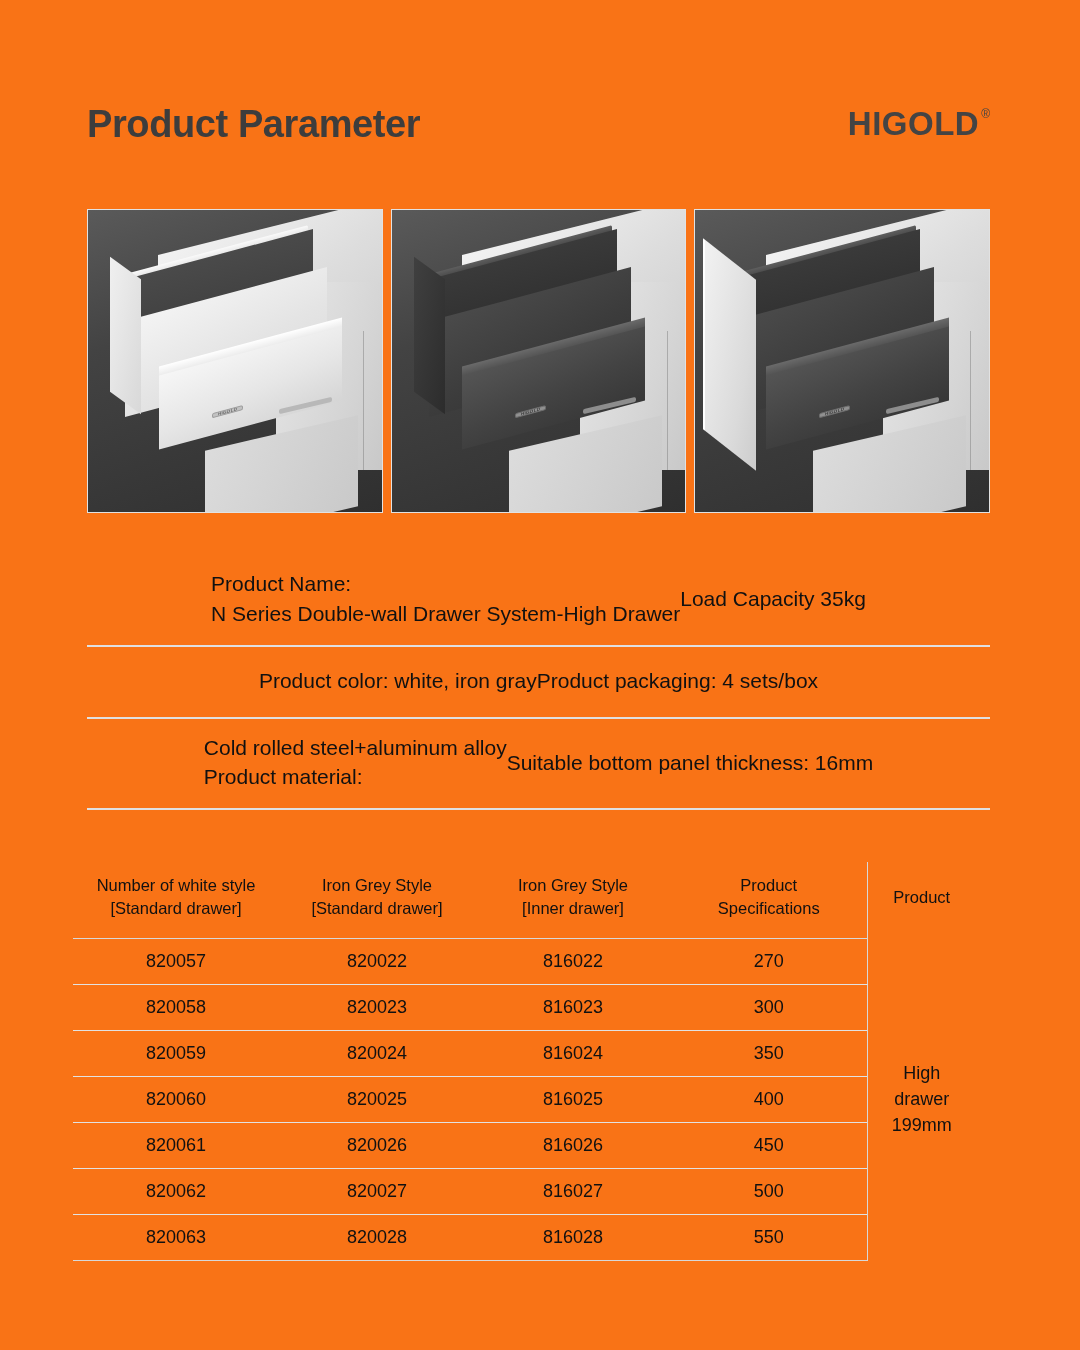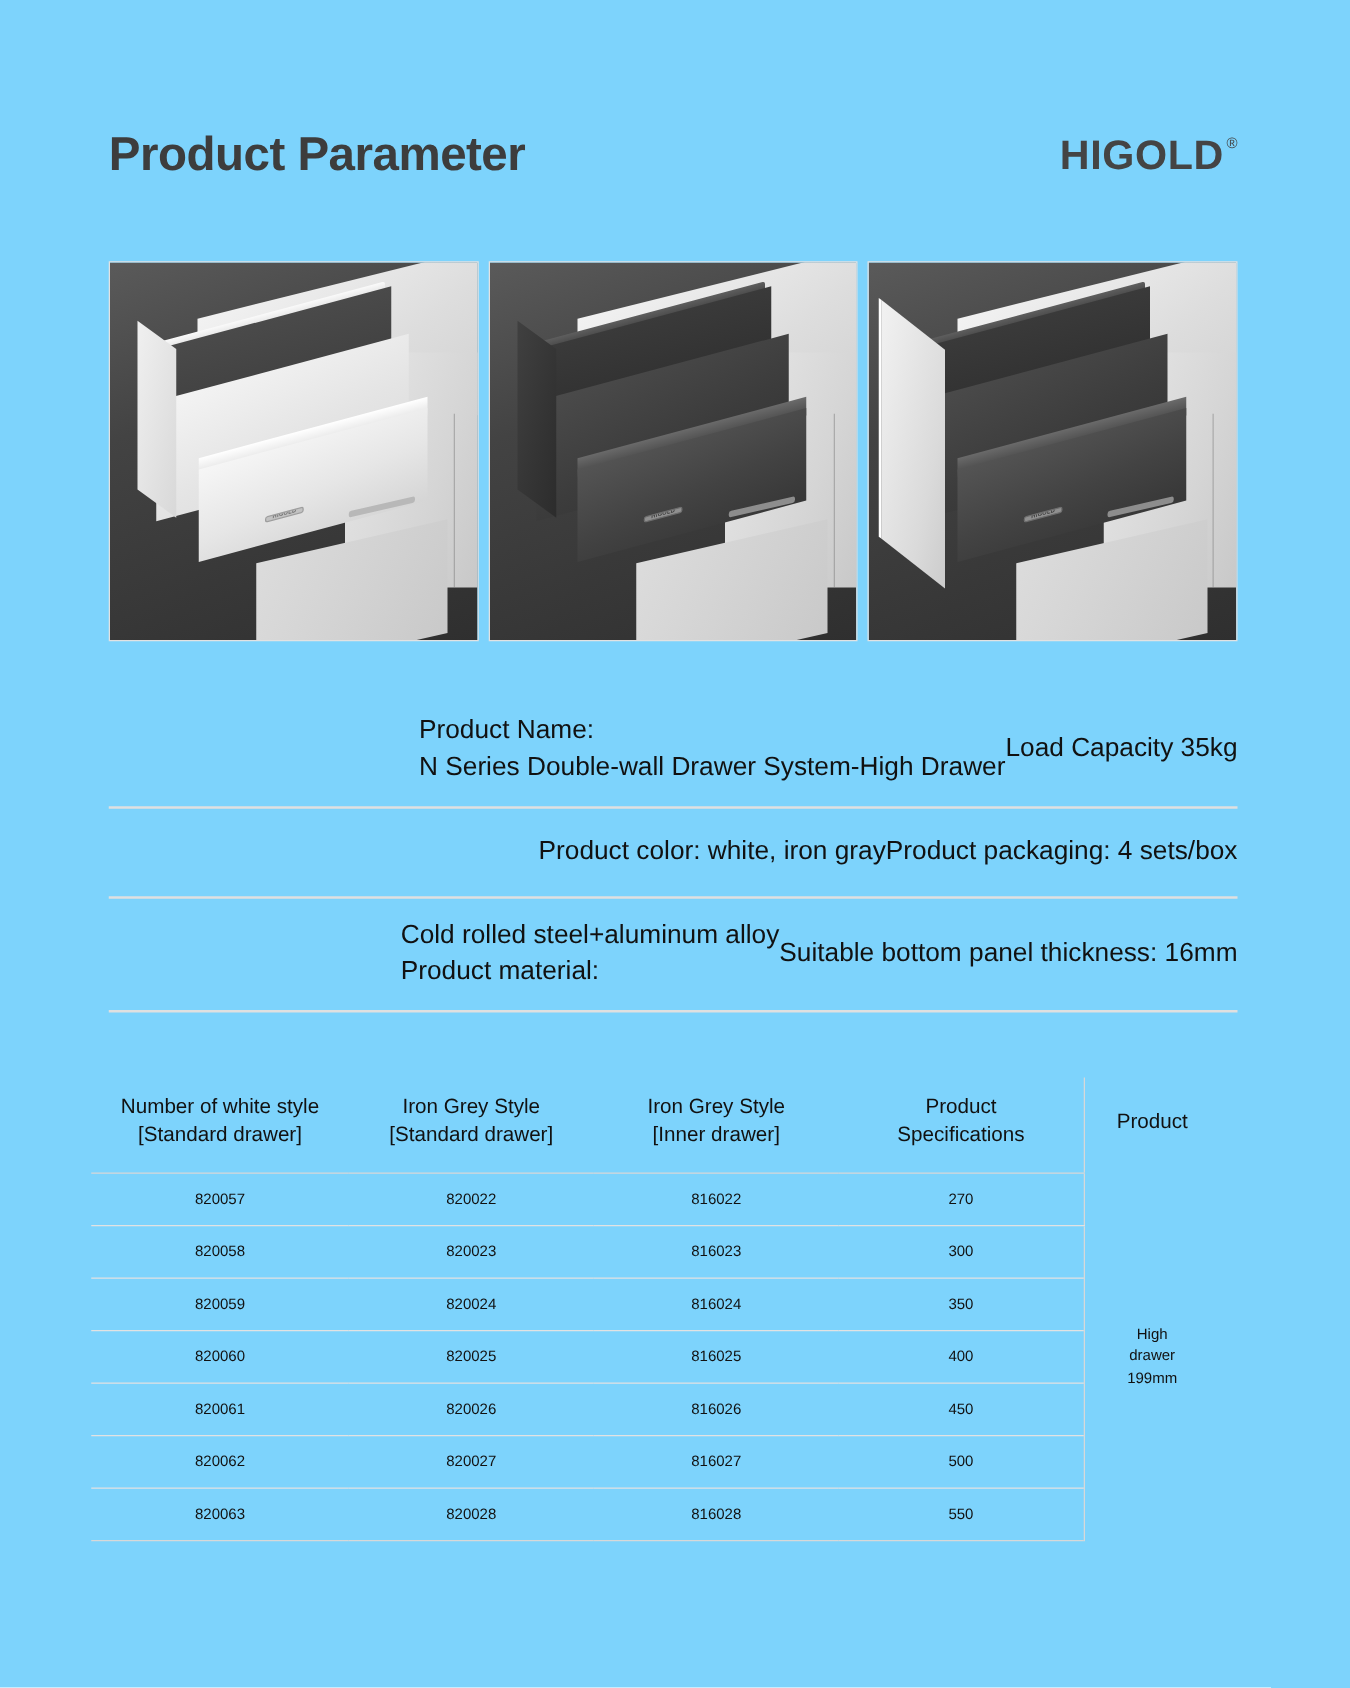--- a/index.html
+++ b/index.html
@@ -8,21 +8,21 @@
     width: 1080px;
     height: 1350px;
     background: #ffffff;
     font-family: "Liberation Sans", sans-serif;
   }
 
   .page {
     position: relative;
     width: 1080px;
     height: 1350px;
-    background: #7dd3fc;
+    background: #f97316;
     overflow: hidden;
   }
 
   
   .header {
     position: absolute;
     left: 87px;
     top: 96px;
     width: 903px;
     height: 56px;
@@ -229,21 +229,21 @@
   
   .specs {
     position: absolute;
     left: 87px;
     top: 563px;
     width: 903px;
   }
   .spec-row {
     display: flex;
     align-items: center;
-    justify-content: flex-end;
+    justify-content: center;
     padding: 14px 0 16px 0;
     border-bottom: 2px solid #e0e0e0;
     min-height: 72px;
   }
   .spec-row:first-child { padding-top: 6px; }
   .spec-left, .spec-right {
     font-size: 21px;
     color: #111111;
     line-height: 1.42;
   }
@@ -266,21 +266,21 @@
     text-align: center;
     vertical-align: middle;
   }
   .spec-table th {
     font-size: 16.5px;
     line-height: 1.38;
     padding: 12px 4px 18px 4px;
     border-bottom: 1px solid #d8d8d8;
   }
   .spec-table td {
-    font-size: 12px;
+    font-size: 18px;
     padding: 12px 4px;
     border-bottom: 1px solid #e2e2e2;
     height: 42px;
   }
   .spec-table tbody tr:last-child td { border-bottom: 1px solid #d8d8d8; }
 
   .col-a { width: 206px; }
   .col-b { width: 196px; }
   .col-c { width: 196px; }
   .col-d { width: 196px; }

